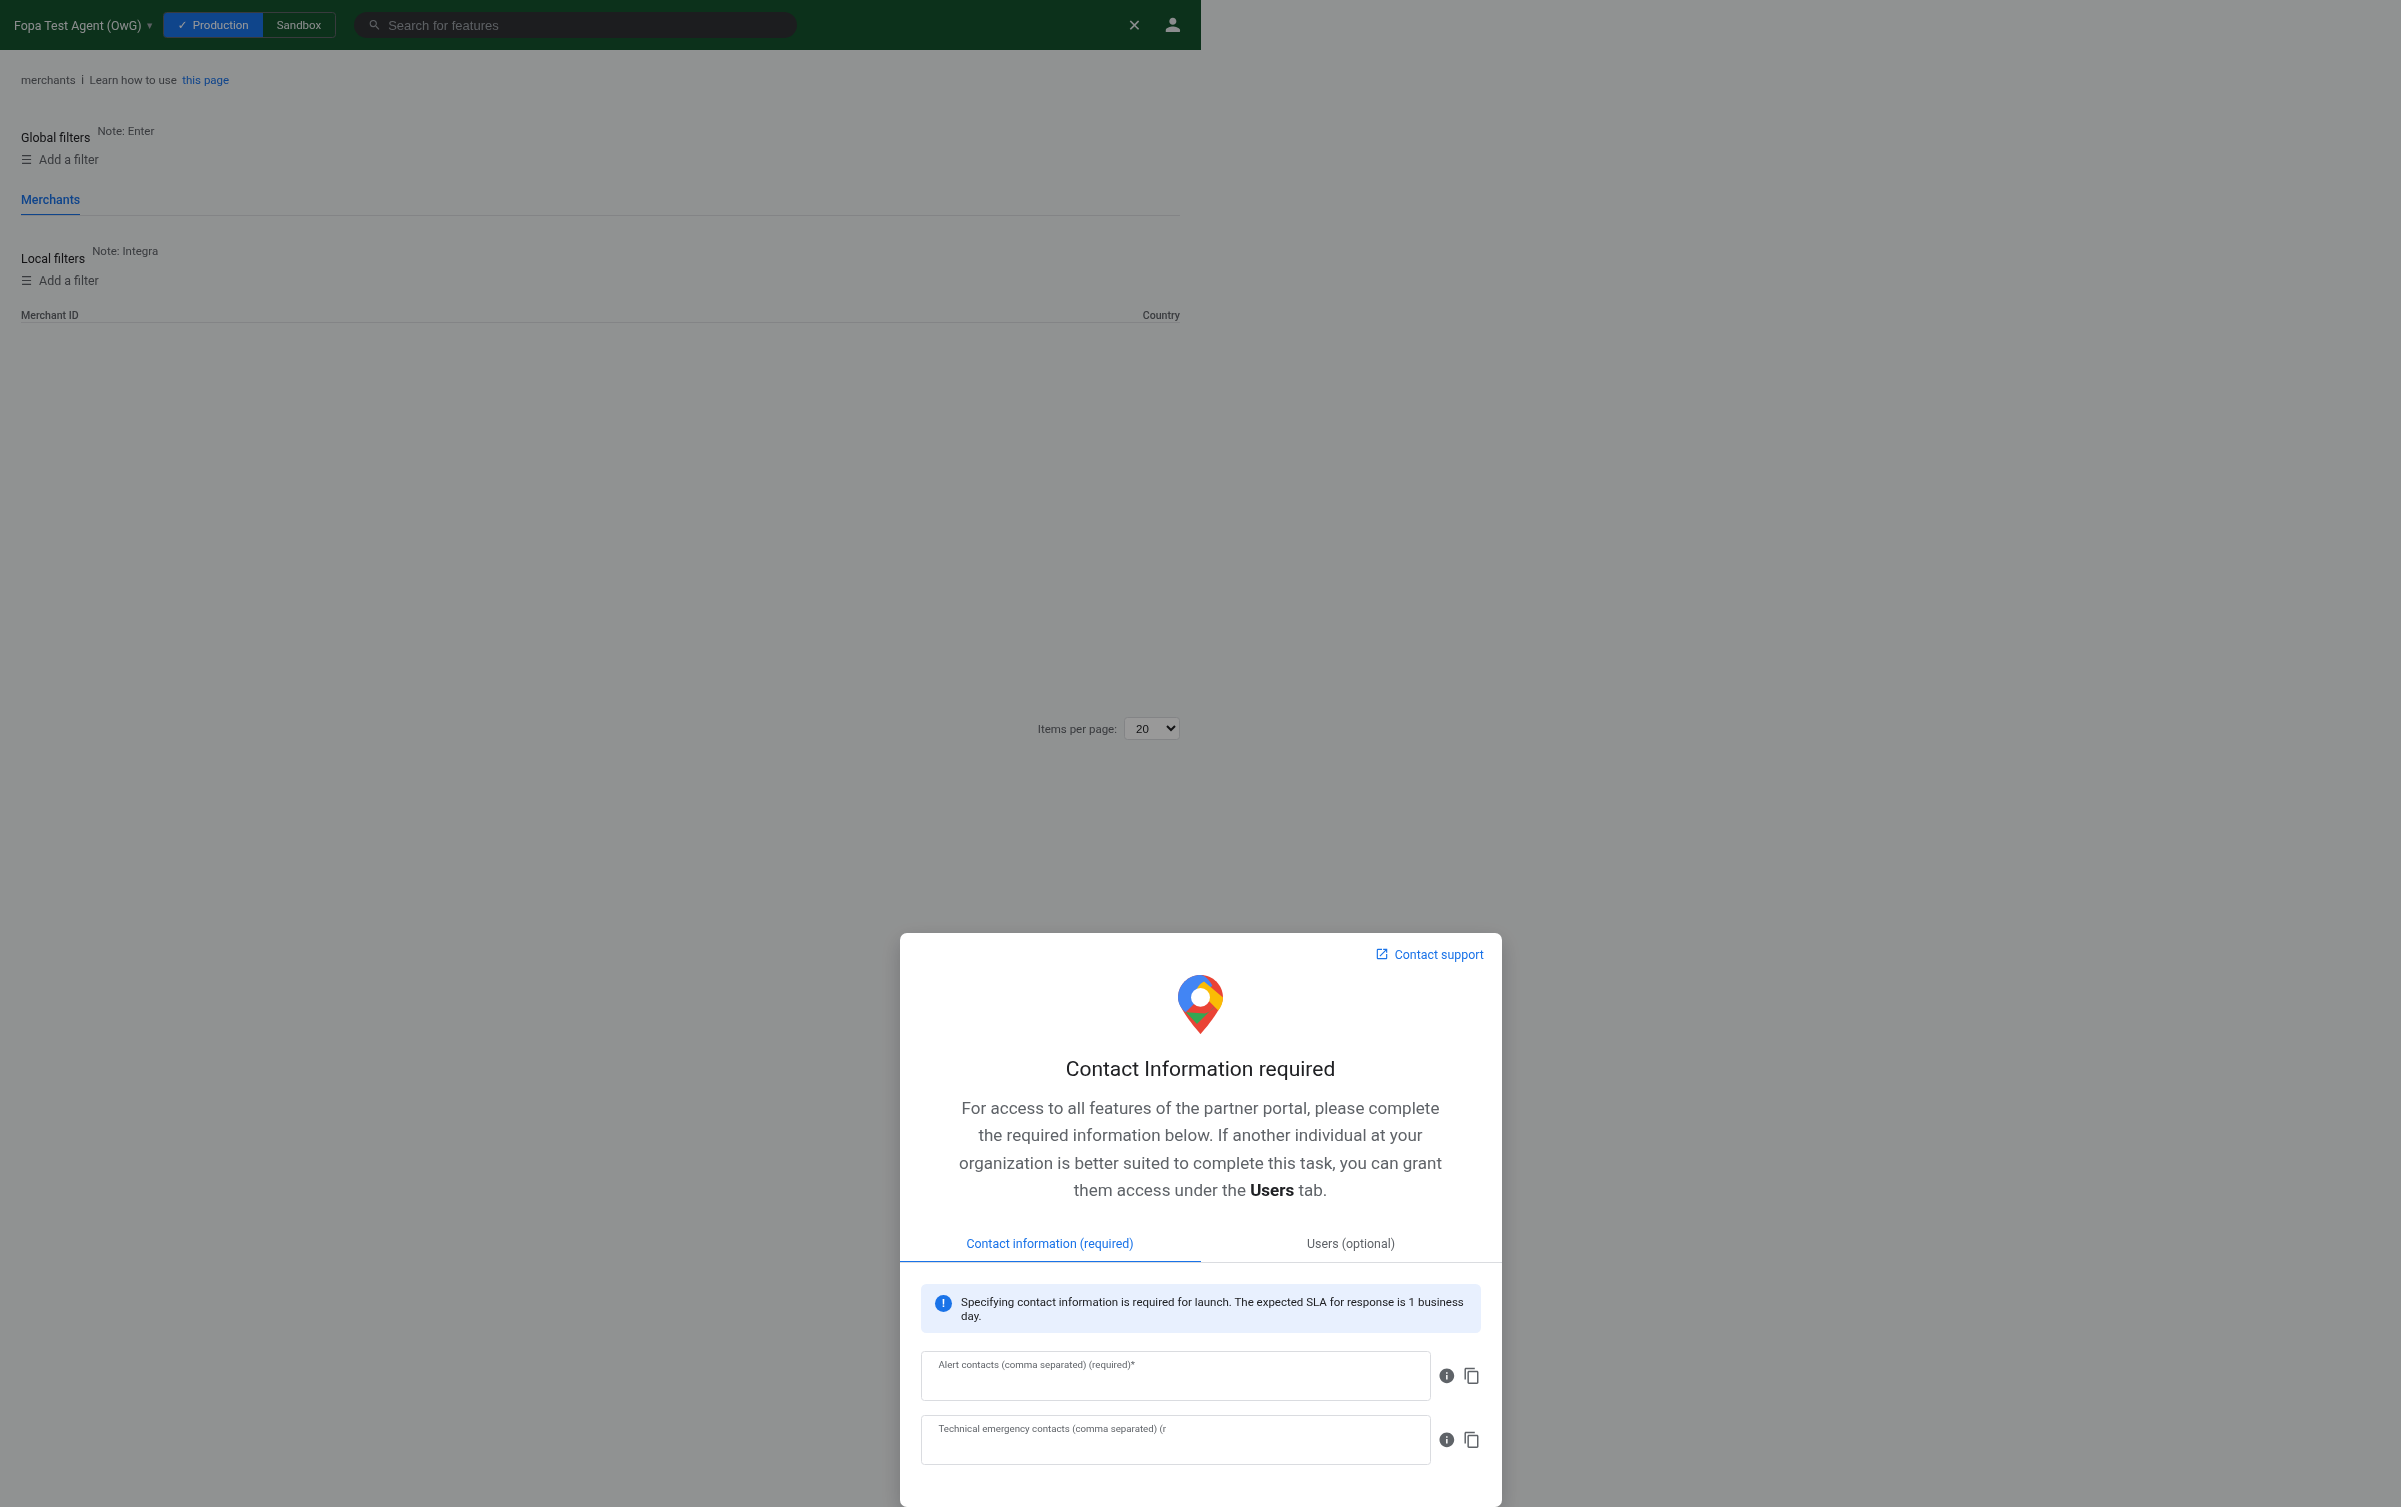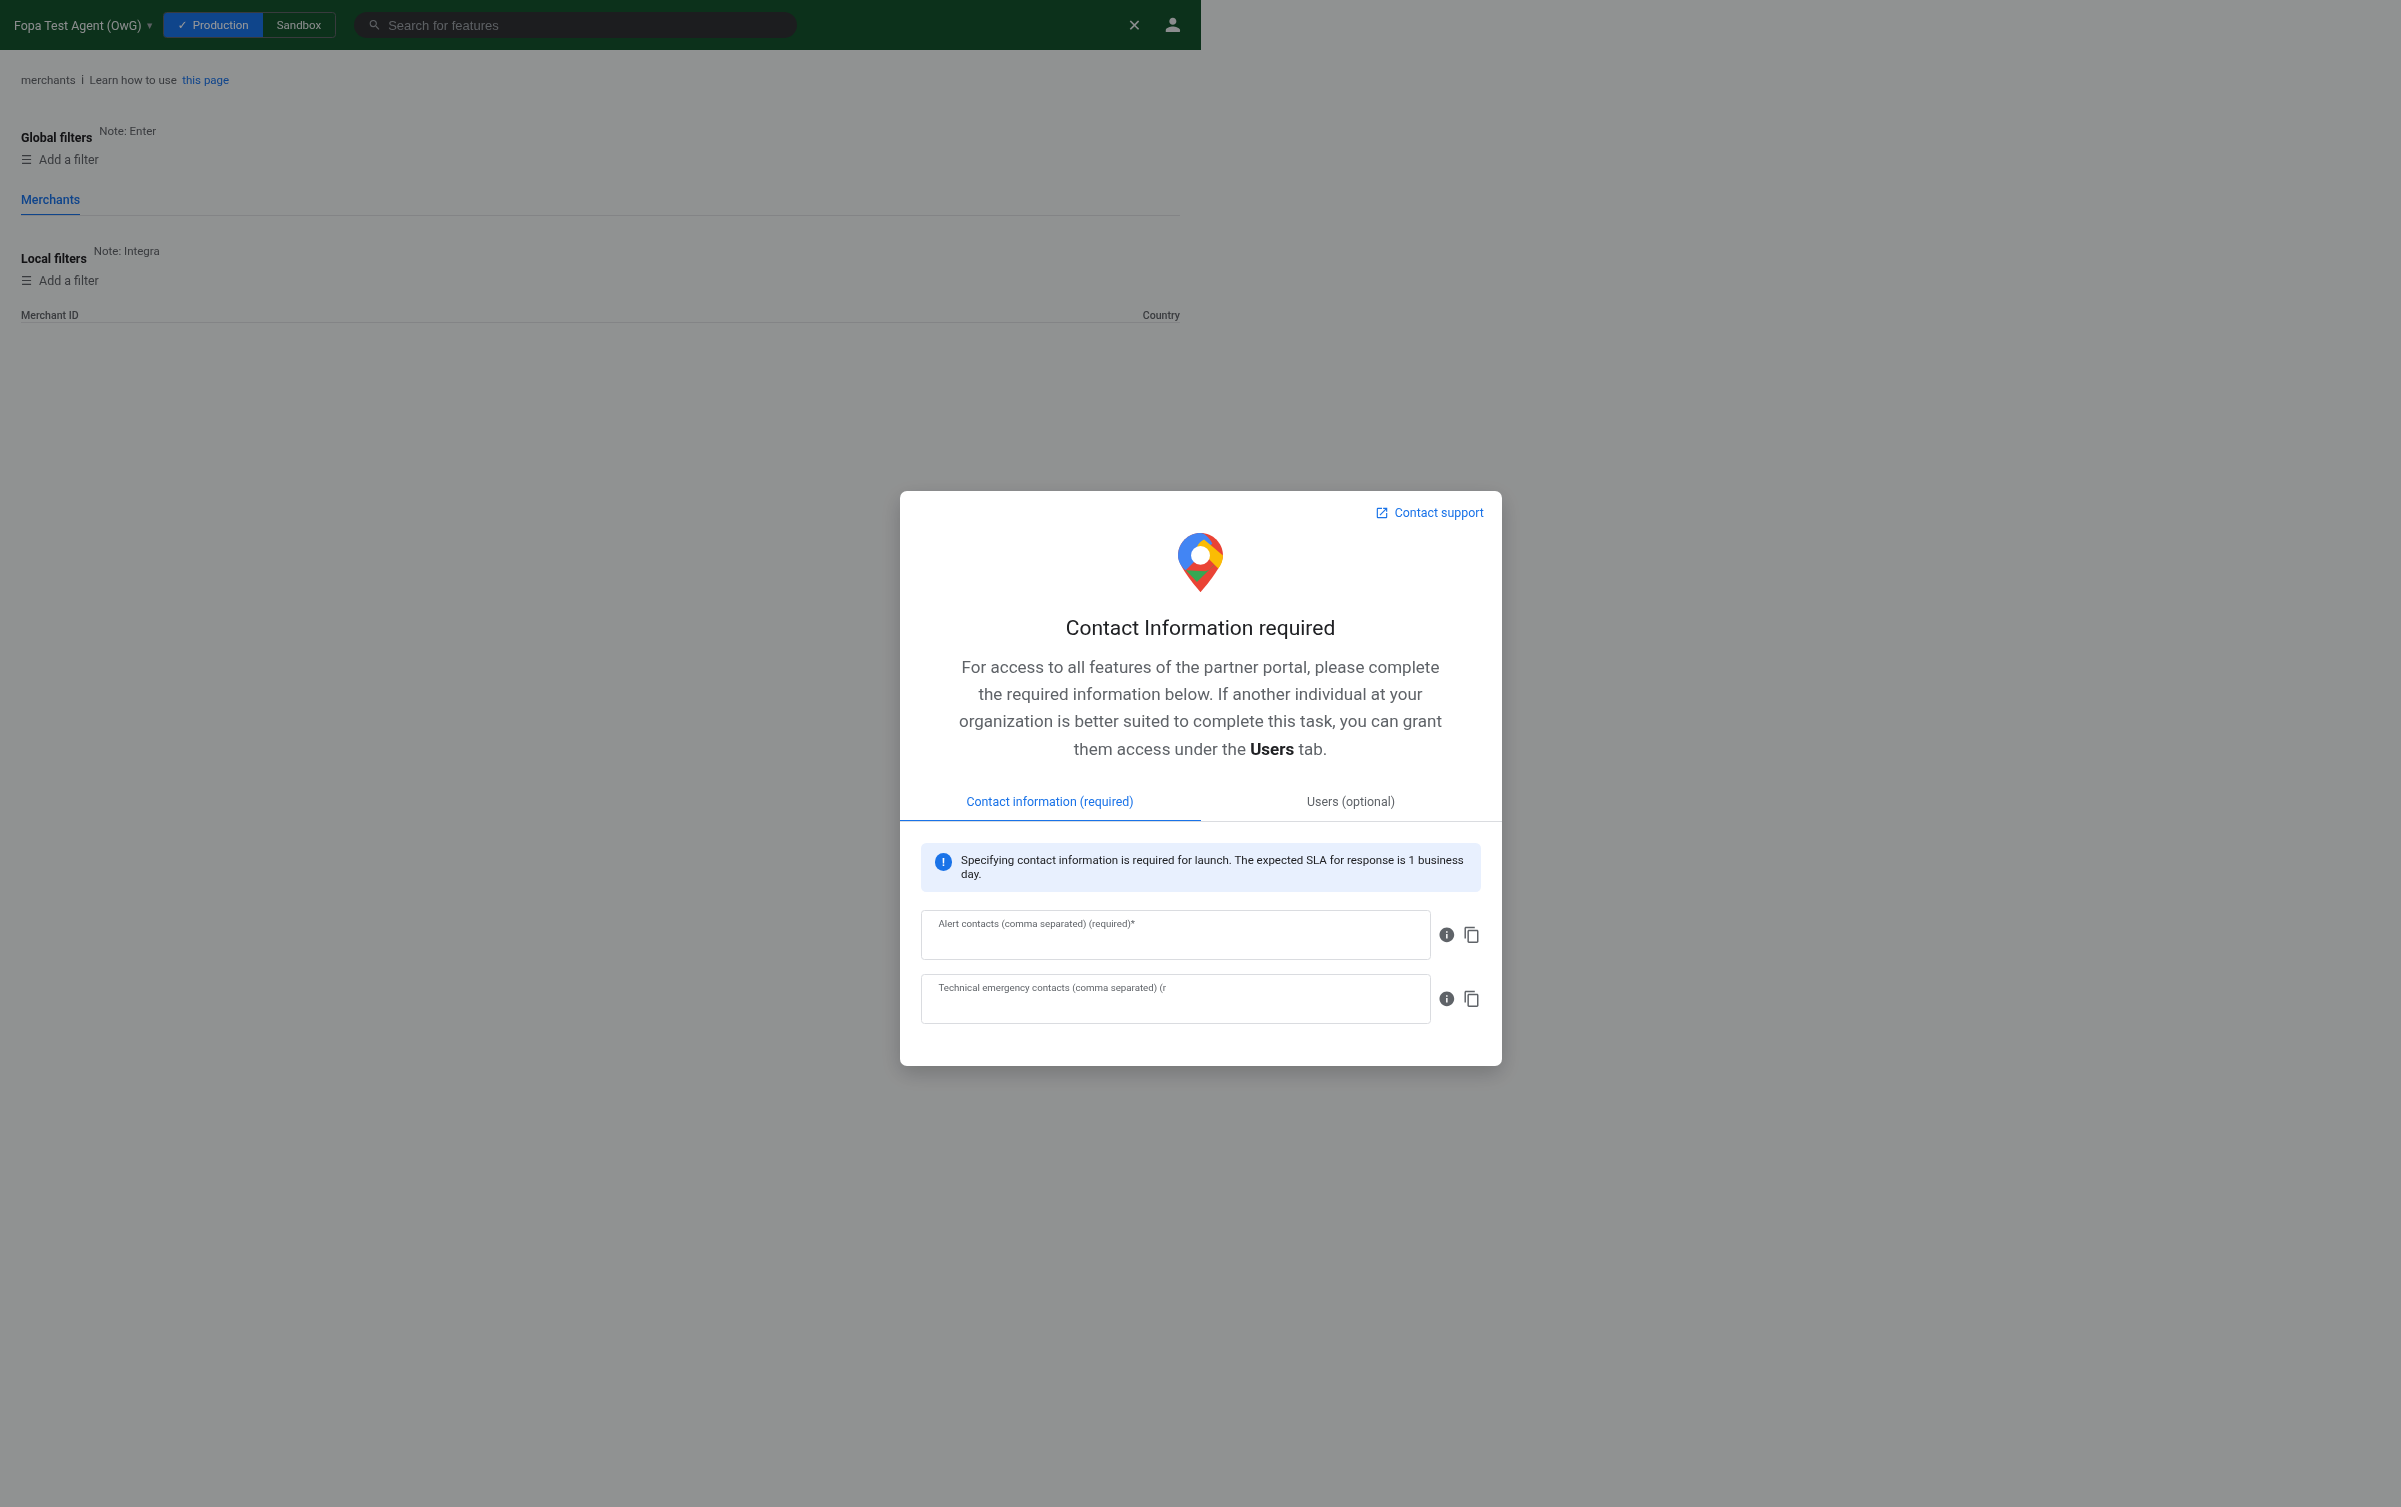--- a/index.html
+++ b/index.html
@@ -110,21 +110,21 @@
     .page-subtitle {
       font-size: 11.5px;
       color: #5f6368;
       display: flex;
       align-items: center;
       gap: 5.3px;
     }
     .page-subtitle a { color: #1a73e8; text-decoration: none; }
     .section-label {
       font-size: 12.4px;
-      font-weight: 700;
+      font-weight: 400;
       color: #202124;
       margin-top: 21px;
       margin-bottom: 7px;
     }
     .filter-row {
       display: flex;
       align-items: center;
       gap: 7px;
       color: #5f6368;
       font-size: 12.4px;
@@ -179,21 +179,21 @@
       background: #fff;
     }
 
     
     .overlay {
       position: fixed;
       top: 0; left: 0; right: 0; bottom: 0;
       background: rgba(0,0,0,0.4);
       z-index: 100;
       display: flex;
-      align-items: center;
+      align-items: flex-end;
       justify-content: center;
       padding-top: 50px;
     }
 
     
     .modal {
       background: #fff;
       border-radius: 7px;
       width: 602px;
       max-height: 691px;

